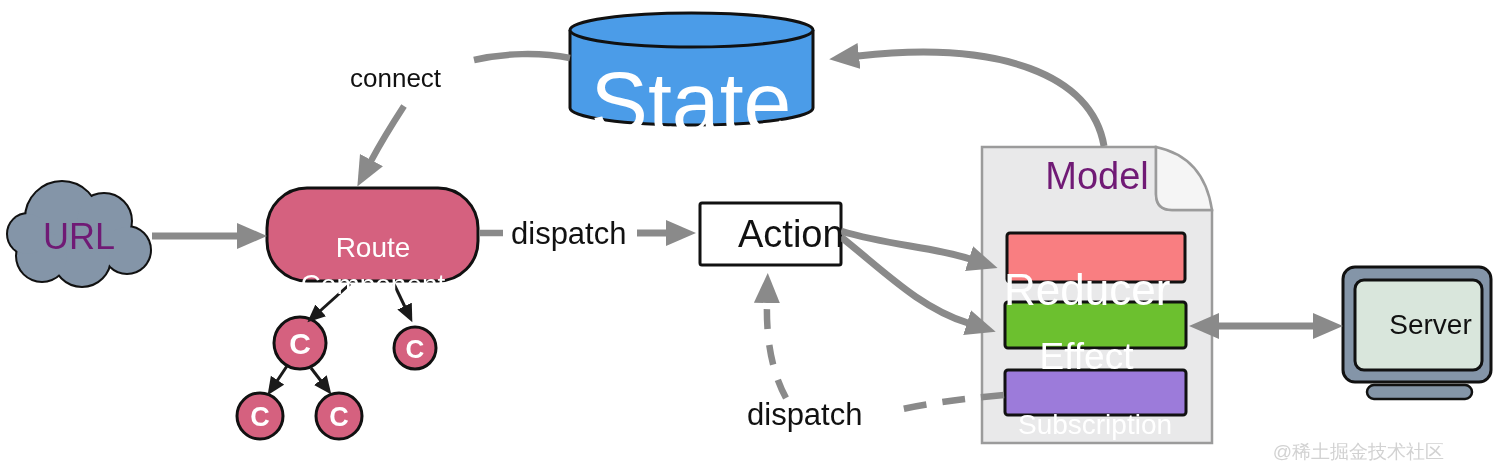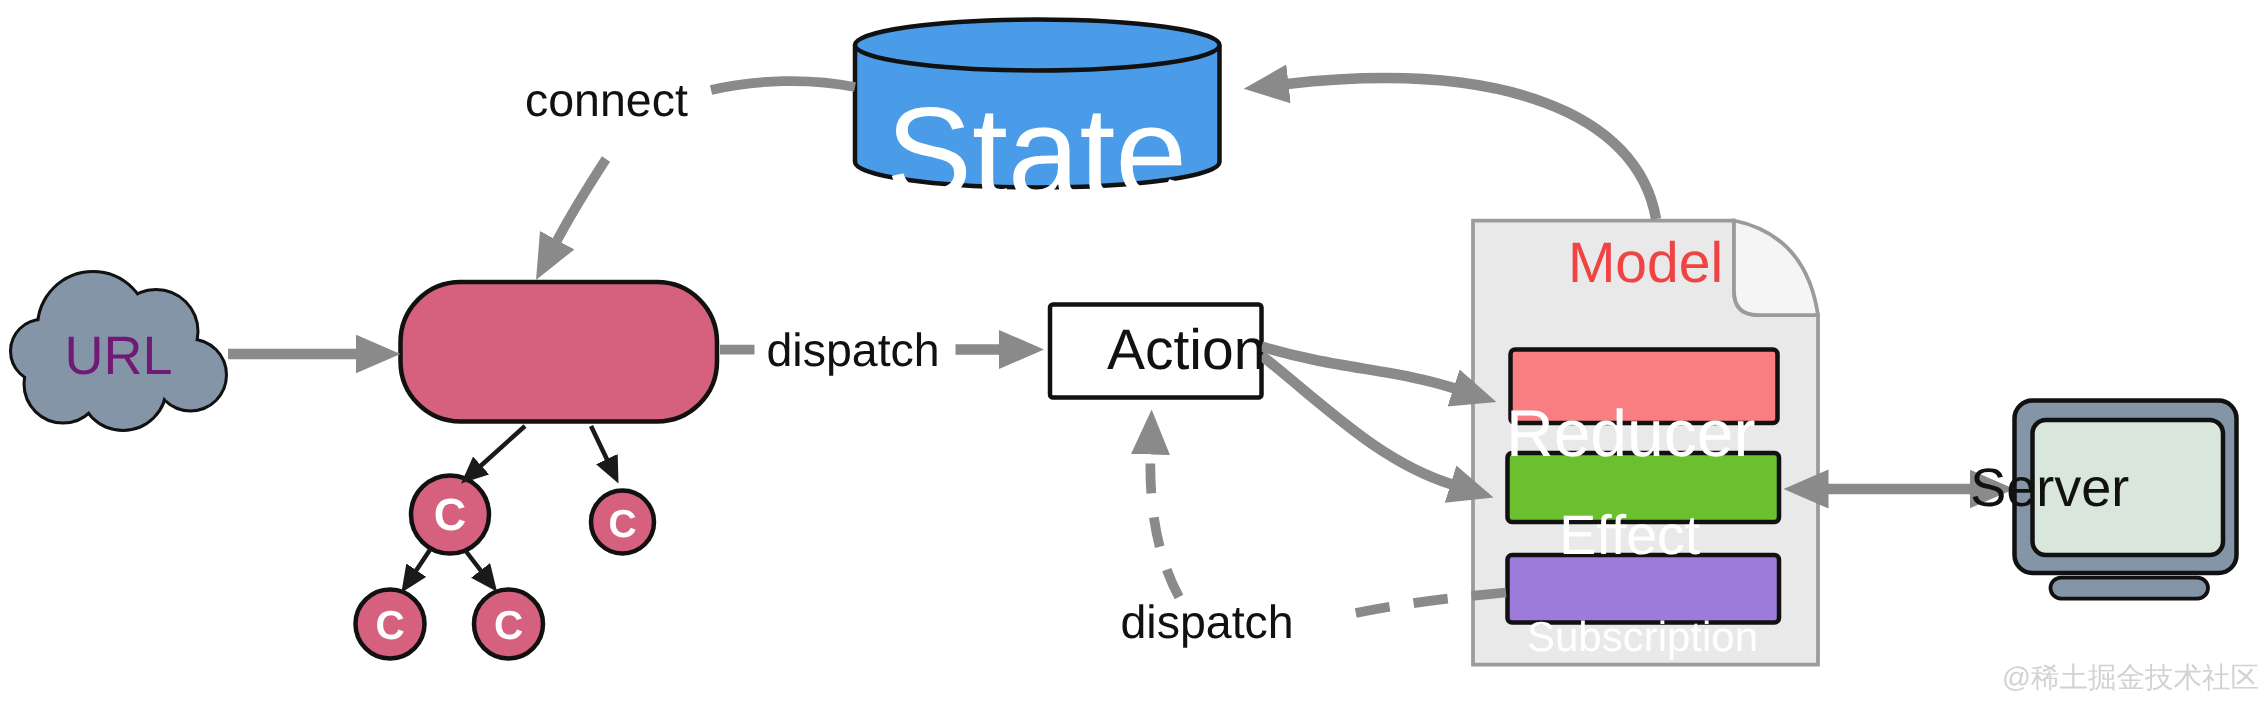--- a/index.html
+++ b/index.html
@@ -15,32 +15,32 @@
   .canvas svg { position: absolute; left: 0; top: 0; }
   .lbl {
     position: absolute;
     white-space: nowrap;
     color: #111111;
     font-family: "Liberation Sans", sans-serif;
   }
   .center { text-align: center; }
   .white { color: #ffffff; margin-top: 32px; }
   .lbl-url       { left: 16px;  top: 214px; width: 126px; height: 46px; line-height: 46px; font-size: 36px; color: #701a75; }
-  .lbl-connect   { left: 350px; top: 49px;  font-size: 31px; }
+  .lbl-connect   { left: 350px; top: 63px;  font-size: 26px; }
   .lbl-state     { left: 565px; top: 20px;  width: 252px; height: 100px; line-height: 100px; font-size: 86px; }
   .lbl-route     { left: 296px; top: 197px; width: 154px; font-size: 28px; line-height: 1.33; white-space: normal; }
   .lbl-dispatch-top { left: 511px; top: 216px; font-size: 31px; }
   .lbl-action    { left: 700px; top: 203px; width: 141px; height: 62px; line-height: 62px; font-size: 38px; padding-left: 38px; }
-  .lbl-model     { left: 982px; top: 157px; width: 230px; font-size: 38px; line-height: 1; color: #ef4444; }
+  .lbl-model     { left: 982px; top: 157px; width: 230px; font-size: 38px; line-height: 1; color: #701a75; }
   .lbl-reducer   { left: 1004px; top: 233px; width: 142px; height: 49px; line-height: 49px; font-size: 44px; }
   .lbl-effect    { left: 1005px; top: 302px; width: 163px; height: 46px; line-height: 46px; font-size: 37px; }
   .lbl-subscription { left: 1005px; top: 370px; width: 180px; height: 45px; line-height: 45px; font-size: 28px; }
-  .lbl-server    { left: 1291px; top: 280px; width: 151px; height: 90px; line-height: 90px; font-size: 36px; }
+  .lbl-server    { left: 1355px; top: 280px; width: 151px; height: 90px; line-height: 90px; font-size: 28px; }
   .lbl-dispatch-bottom { left: 747px; top: 397px; font-size: 31px; }
-  .lbl-watermark { left: 1310px; top: 439px; width: 196px; text-align: right; font-size: 19px; color: #D2D2D2; }
+  .lbl-watermark { left: 1248px; top: 439px; width: 196px; text-align: right; font-size: 19px; color: #D2D2D2; }
   .lbl-c { font-weight: bold; color: #ffffff; text-align: center; }
   .lbl-c1 { left: 274px; top: 327px; width: 52px; height: 34px; line-height: 34px; font-size: 30px; }
   .lbl-c2 { left: 394px; top: 334px; width: 42px; height: 30px; line-height: 30px; font-size: 26px; }
   .lbl-c3 { left: 237px; top: 401px; width: 46px; height: 32px; line-height: 32px; font-size: 27px; }
   .lbl-c4 { left: 316px; top: 401px; width: 46px; height: 32px; line-height: 32px; font-size: 27px; }
 </style>
 </head>
 <body>
 
 <div class="canvas">
@@ -123,20 +123,21 @@
       <path d="M350,284 L320,311" marker-end="url(#ah-black)"></path>
       <path d="M394,284 L405,307" marker-end="url(#ah-black)"></path>
       <path d="M287,366 L277,381" marker-end="url(#ah-black)"></path>
       <path d="M311,368 L321,381" marker-end="url(#ah-black)"></path>
     </g>
   </svg>
 
   <div class="lbl lbl-url center">URL</div>
   <div class="lbl lbl-connect">connect</div>
   <div class="lbl lbl-state center white">State</div>
+  <div class="lbl lbl-route center white">Route Component</div>
   <div class="lbl lbl-dispatch-top">dispatch</div>
   <div class="lbl lbl-action center">Action</div>
   <div class="lbl lbl-model center">Model</div>
   <div class="lbl lbl-reducer center white">Reducer</div>
   <div class="lbl lbl-effect center white">Effect</div>
   <div class="lbl lbl-subscription center white">Subscription</div>
   <div class="lbl lbl-server center">Server</div>
   <div class="lbl lbl-dispatch-bottom">dispatch</div>
   <div class="lbl lbl-c lbl-c1">C</div>
   <div class="lbl lbl-c lbl-c2">C</div>

